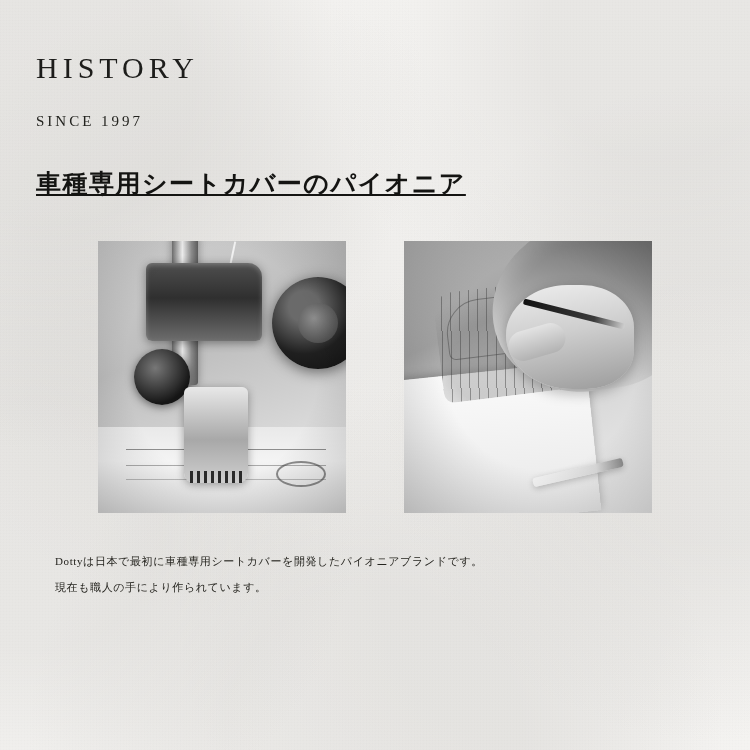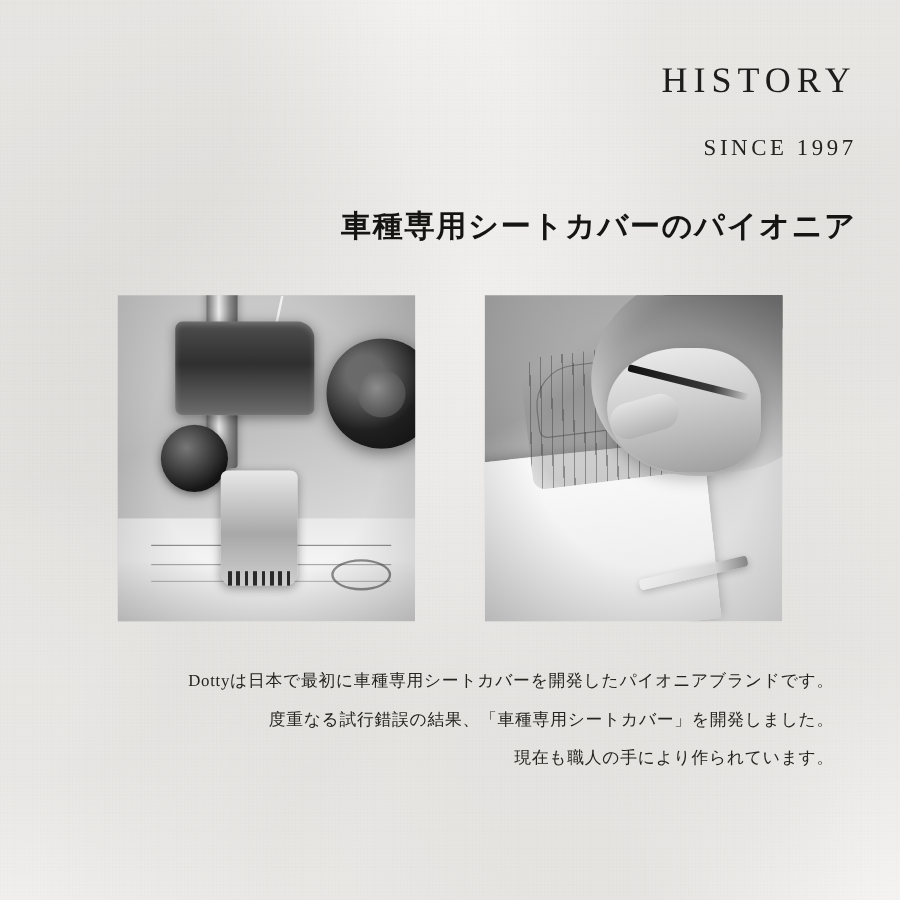--- a/index.html
+++ b/index.html
@@ -40,47 +40,48 @@
       repeating-linear-gradient(90deg, rgba(0,0,0,0.012) 0 1px, rgba(255,255,255,0) 1px 3px);
   }
 
   .content {
     position: relative;
     z-index: 2;
     width: 750px;
     height: 642px;
     box-sizing: border-box;
     padding: 50px 36px 0;
-    text-align: right;
+    text-align: left;
   }
 
   .title {
     font-family: "Liberation Serif", serif;
     font-size: 30px;
     letter-spacing: 5px;
     color: #1d1d1b;
     font-weight: 400;
     margin: 0;
     line-height: 1.2;
   }
   .subtitle {
     font-family: "Liberation Serif", serif;
-    font-size: 19px;
+    font-size: 15px;
     letter-spacing: 3px;
     color: #23231f;
     margin: 27px 0 0;
     font-weight: 400;
   }
   .headline {
     font-family: "Liberation Serif", serif;
     font-size: 25px;
     letter-spacing: 1.5px;
     color: #141412;
     margin: 37px 0 0;
     font-weight: 700;
+    text-decoration: underline;
   }
 
   .photos {
     margin: 41px 0 0;
     display: flex;
     justify-content: center;
     gap: 58px;
   }
   .photo {
     width: 248px;
@@ -268,21 +269,21 @@
     background: radial-gradient(ellipse at 55% 45%, rgba(0,0,0,0) 50%, rgba(0,0,0,.22) 100%);
   }
 
   .body-copy {
     margin: 38px auto 0;
     width: 640px;
   }
   .body-copy p {
     margin: 0 0 6px;
     font-family: "Liberation Serif", serif;
-    font-size: 14px;
+    font-size: 11px;
     line-height: 1.85;
     letter-spacing: .6px;
     color: #25241f;
   }
 </style>
 </head>
 <body>
 
 <div class="page"></div>
 <div class="grain"></div>
@@ -315,17 +316,16 @@
       <div class="hand"></div>
       <div class="thumb"></div>
       <div class="pencil-dark"></div>
       <div class="pencil-light"></div>
       <div class="vign"></div>
     </div>
   </div>
 
   <div class="body-copy">
     <p>Dottyは日本で最初に車種専用シートカバーを開発したパイオニアブランドです。</p>
-    <p>度重なる試行錯誤の結果、「車種専用シートカバー」を開発しました。</p>
     <p>現在も職人の手により作られています。</p>
   </div>
 
 </div>
 
 </body></html>

